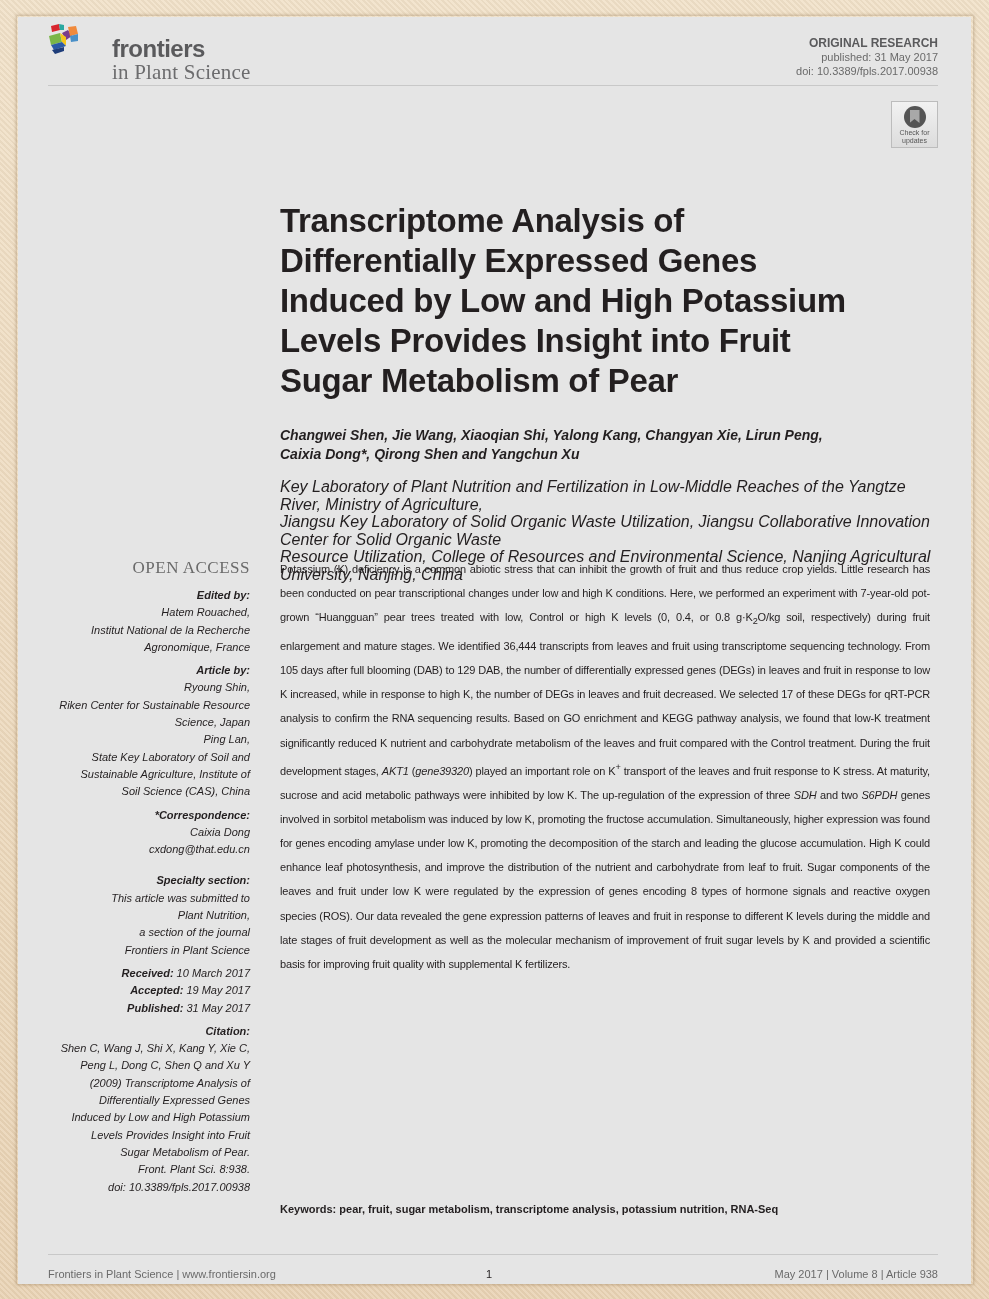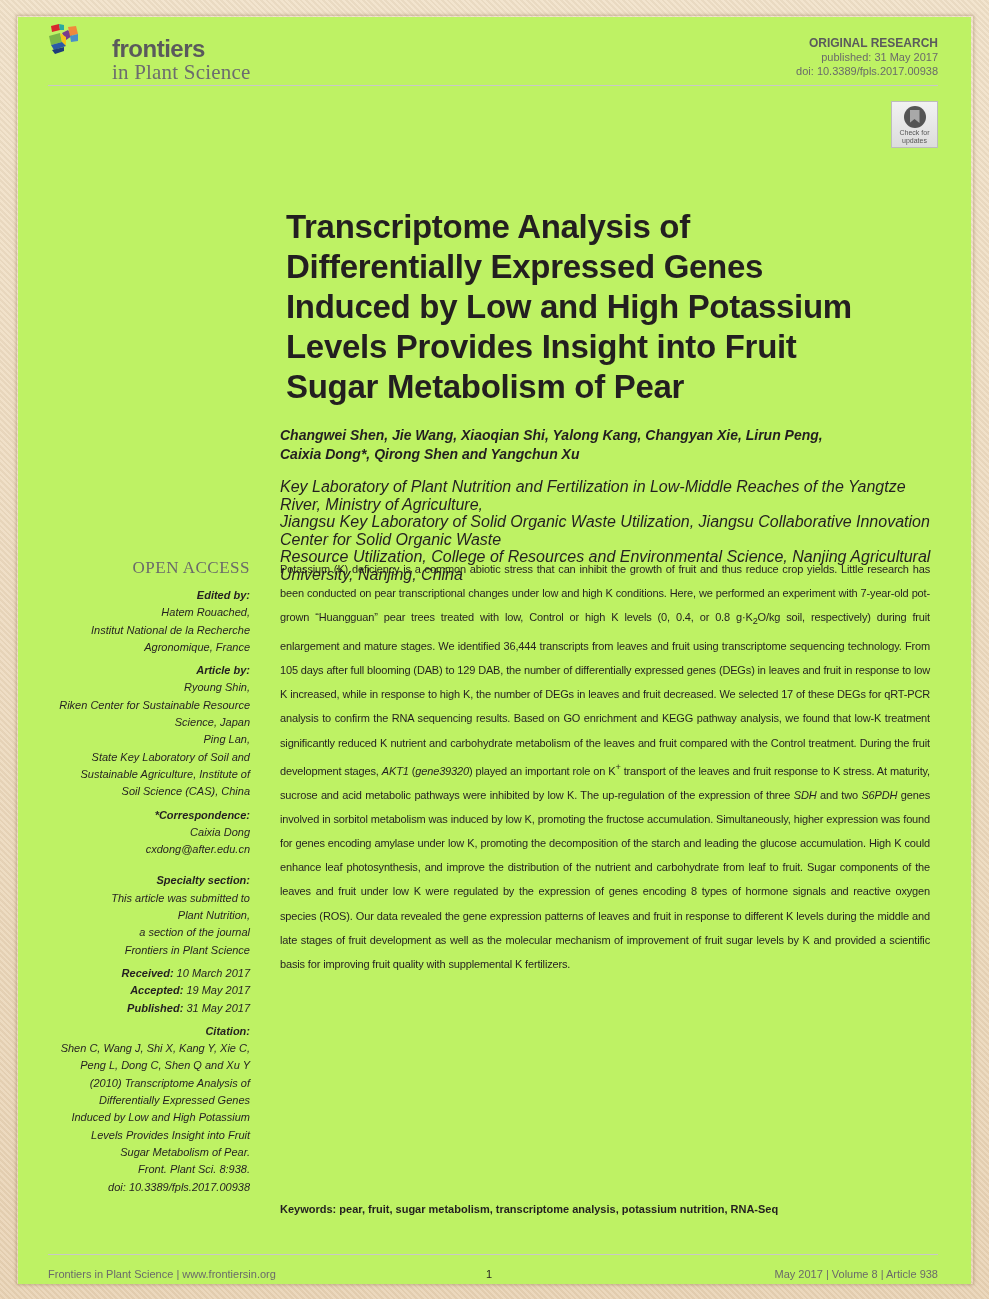--- a/index.html
+++ b/index.html
@@ -11,21 +11,21 @@
       linear-gradient(180deg, #f1e1c8 0%, #e9d3b4 100%);
     font-family: "Liberation Sans", sans-serif;
     color: #231f20;
   }
   .frame-shadow {
     position: absolute; left: 17px; top: 16px; width: 956px; height: 1268px;
     box-shadow: 0 0 3px 1px rgba(120,90,50,0.35);
   }
   .page {
     position: absolute; left: 18px; top: 17px; width: 953px; height: 1267px;
-    background: #bef264; overflow: hidden;
+    background: #e5e5e5; overflow: hidden;
   }
   
   .logo { position: absolute; left: 30px; top: 7px; width: 220px; height: 60px; }
   .logo-mark { position: absolute; left: 0; top: 0; width: 34px; height: 34px; }
   .logo-word1 {
     position: absolute; left: 64px; top: 13px; font-size: 24px; font-weight: bold;
     color: #5a5a5c; letter-spacing: -0.5px; line-height: 1;
   }
   .logo-word2 {
     position: absolute; left: 64px; top: 38px; font-size: 21px; color: #6c6c6e;
@@ -48,21 +48,21 @@
   }
   .check-updates .cu-circle::after {
     content: ""; position: absolute; left: 6px; top: 4px; width: 10px; height: 13px;
     background: #a8a8a8; clip-path: polygon(0 0,100% 0,100% 100%,50% 70%,0 100%);
   }
   .check-updates .cu-text { display: block; font-size: 7px; line-height: 7px; color: #555; margin-top: 1px; }
 
   
   .title {
     position: absolute; left: 262px; top: 184px; width: 680px; font-size: 33px; font-weight: bold;
-    line-height: 40px; color: #231f20; letter-spacing: -0.3px; margin: 6px;
+    line-height: 40px; color: #231f20; letter-spacing: -0.3px; margin: 0;
   }
   .authors {
     position: absolute; left: 262px; top: 409px; width: 660px; font-size: 14px; font-style: italic;
     font-weight: bold; line-height: 19px; color: #231f20;
   }
   .affiliations {
     position: absolute; left: 262px; top: 461px; width: 660px; font-size: 16px; font-style: italic;
     line-height: 17.5px; color: #231f20;
   }
 
@@ -169,42 +169,42 @@
       <span class="sb-line">Science, Japan</span>
       <span class="sb-line">Ping Lan,</span>
       <span class="sb-line">State Key Laboratory of Soil and</span>
       <span class="sb-line">Sustainable Agriculture, Institute of</span>
       <span class="sb-line">Soil Science (CAS), China</span>
     </div>
 
     <div class="sb-section">
       <span class="sb-head">*Correspondence:</span>
       <span class="sb-line">Caixia Dong</span>
-      <span class="sb-line">cxdong@after.edu.cn</span>
+      <span class="sb-line">cxdong@that.edu.cn</span>
     </div>
 
     <div class="sb-section" style="margin-top:14px">
       <span class="sb-head">Specialty section:</span>
       <span class="sb-line">This article was submitted to</span>
       <span class="sb-line">Plant Nutrition,</span>
       <span class="sb-line">a section of the journal</span>
       <span class="sb-line">Frontiers in Plant Science</span>
     </div>
 
     <div class="sb-section">
       <span class="sb-date"><b>Received:</b><span> 10 March 2017</span></span>
       <span class="sb-date"><b>Accepted:</b><span> 19 May 2017</span></span>
       <span class="sb-date"><b>Published:</b><span> 31 May 2017</span></span>
     </div>
 
     <div class="sb-section">
       <span class="sb-head">Citation:</span>
       <span class="sb-line">Shen C, Wang J, Shi X, Kang Y, Xie C,</span>
       <span class="sb-line">Peng L, Dong C, Shen Q and Xu Y</span>
-      <span class="sb-line">(2010) Transcriptome Analysis of</span>
+      <span class="sb-line">(2009) Transcriptome Analysis of</span>
       <span class="sb-line">Differentially Expressed Genes</span>
       <span class="sb-line">Induced by Low and High Potassium</span>
       <span class="sb-line">Levels Provides Insight into Fruit</span>
       <span class="sb-line">Sugar Metabolism of Pear.</span>
       <span class="sb-line">Front. Plant Sci. 8:938.</span>
       <span class="sb-line">doi: 10.3389/fpls.2017.00938</span>
     </div>
   </div>
 
   <p class="abstract"><span>Potassium (K) deficiency is a common abiotic stress that can inhibit the growth of fruit and thus reduce crop yields. Little research has been conducted on pear transcriptional changes under low and high K conditions. Here, we performed an experiment with 7-year-old pot-grown “Huangguan” pear trees treated with low, Control or high K levels (0, 0.4, or 0.8 g·K</span><sub>2</sub><span>O/kg soil, respectively) during fruit enlargement and mature stages. We identified 36,444 transcripts from leaves and fruit using transcriptome sequencing technology. From 105 days after full blooming (DAB) to 129 DAB, the number of differentially expressed genes (DEGs) in leaves and fruit in response to low K increased, while in response to high K, the number of DEGs in leaves and fruit decreased. We selected 17 of these DEGs for qRT-PCR analysis to confirm the RNA sequencing results. Based on GO enrichment and KEGG pathway analysis, we found that low-K treatment significantly reduced K nutrient and carbohydrate metabolism of the leaves and fruit compared with the Control treatment. During the fruit development stages, </span><i>AKT1</i><span> (</span><i>gene39320</i><span>) played an important role on K</span><sup>+</sup><span> transport of the leaves and fruit response to K stress. At maturity, sucrose and acid metabolic pathways were inhibited by low K. The up-regulation of the expression of three </span><i>SDH</i><span> and two </span><i>S6PDH</i><span> genes involved in sorbitol metabolism was induced by low K, promoting the fructose accumulation. Simultaneously, higher expression was found for genes encoding amylase under low K, promoting the decomposition of the starch and leading the glucose accumulation. High K could enhance leaf photosynthesis, and improve the distribution of the nutrient and carbohydrate from leaf to fruit. Sugar components of the leaves and fruit under low K were regulated by the expression of genes encoding 8 types of hormone signals and reactive oxygen species (ROS). Our data revealed the gene expression patterns of leaves and fruit in response to different K levels during the middle and late stages of fruit development as well as the molecular mechanism of improvement of fruit sugar levels by K and provided a scientific basis for improving fruit quality with supplemental K fertilizers.</span></p>

